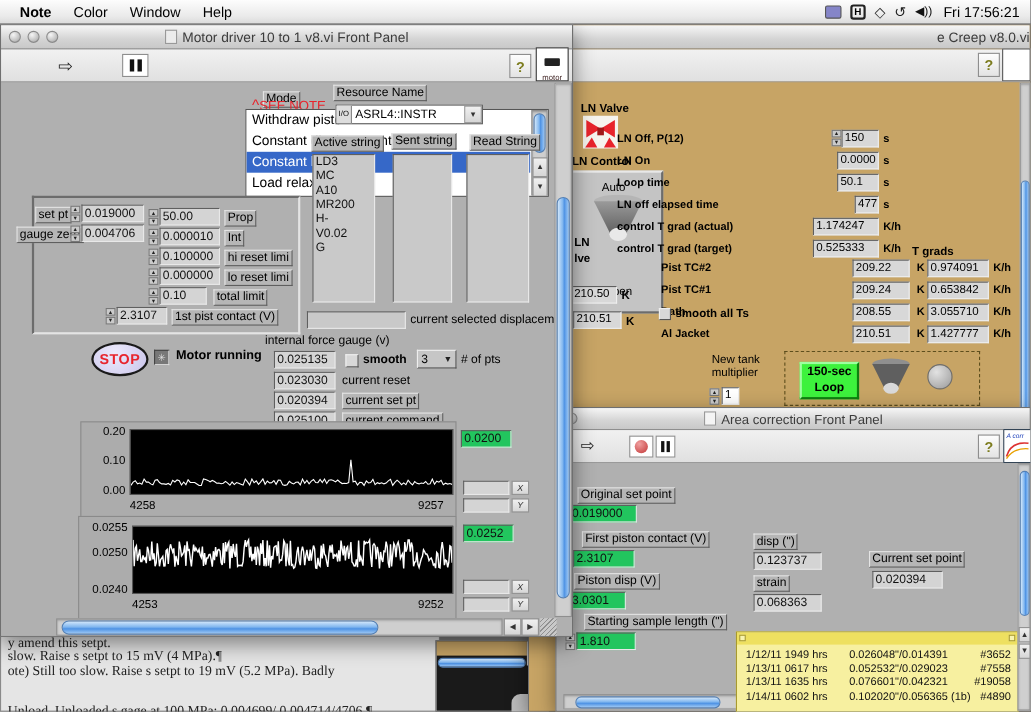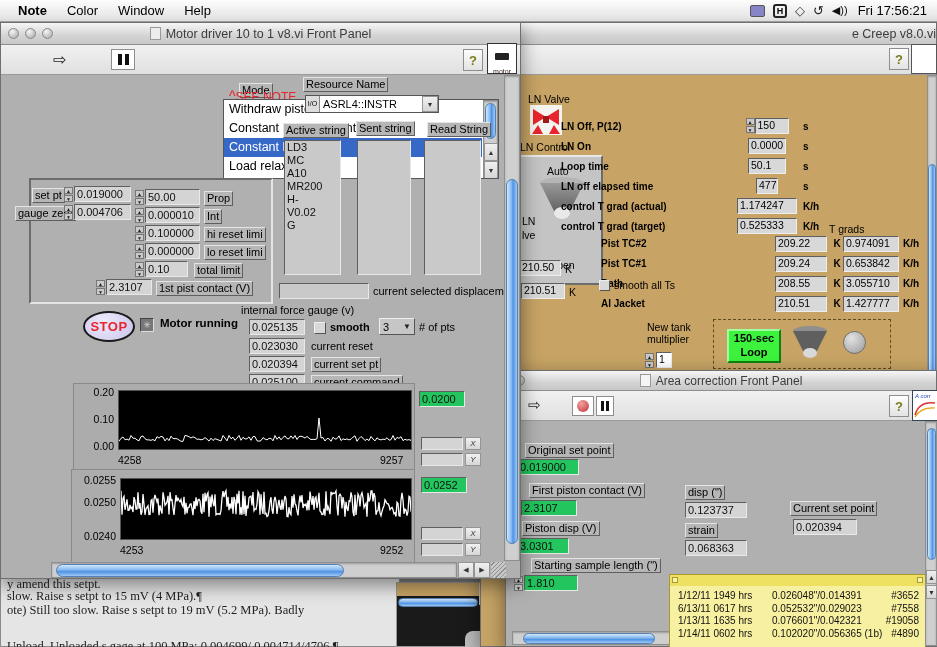--- a/index.html
+++ b/index.html
@@ -21,25 +21,25 @@
 .lrow{height:19px;line-height:19px;padding-left:5px;white-space:nowrap}
 .lrow.sel{background:#3668c8;color:#fff}
 .track{background:#cfcfcf;border:1px solid #8f8f8f;box-shadow:inset 0 1px 2px rgba(0,0,0,.25)}
 .aqua{background:linear-gradient(#d2e7fb,#82b7ef 45%,#4f93e4 60%,#9fc9f5);border:1px solid #5580b4;border-radius:7px}
 .aquav{background:linear-gradient(90deg,#d2e7fb,#82b7ef 45%,#4f93e4 60%,#9fc9f5);border:1px solid #5580b4;border-radius:7px}
 .sbtn{position:absolute;background:linear-gradient(#f0f0f0,#d6d6d6);border:1px solid #949494;font-size:7px;display:flex;align-items:center;justify-content:center;color:#333}
 .helpbox{position:absolute;width:20px;height:22px;background:linear-gradient(#fdfdfd,#e3e3e3);border:1px solid #8e8e8e;display:flex;align-items:center;justify-content:center;font-weight:bold;color:#7c7c1e;font-size:13px}
 .grip{background:repeating-linear-gradient(135deg,#c9c9c9 0 2px,#8f8f8f 2px 3px)}
 .frow{display:flex;align-items:center;margin-bottom:2px;height:18px}
 .fl{flex:1;font-weight:bold;font-size:10px;white-space:nowrap}
-.fcell{width:64px;display:flex;justify-content:center;margin-left:4px}
+.fcell{width:64px;display:flex;justify-content:flex-end;margin-left:4px}
 .fv{background:#d8d8d8;border:1px solid;border-color:#5f5f5f #eee #eee #5f5f5f;font-size:10.5px;line-height:13px;height:16px;padding:0 2px;white-space:nowrap;overflow:hidden}
 .fu{width:24px;padding-left:4px;font-weight:bold;font-size:10px}
 .trow{display:flex;align-items:center;margin-bottom:3px;height:17px}
-.clabel{position:absolute;font-weight:normal;font-size:10.5px;white-space:nowrap;color:#000}
+.clabel{position:absolute;font-weight:bold;font-size:10.5px;white-space:nowrap;color:#000}
 .logline{display:flex;font-size:10px;line-height:12.5px;color:#111;white-space:nowrap}
 .nline{position:absolute;font-family:"Liberation Serif",serif;font-size:12.5px;line-height:14px;color:#222;white-space:nowrap}
 .menu{padding:0 10px;font-size:13px;color:#000}
 .chev{font-size:8px;color:#222}
 </style>
 </head>
 <body>
 
 <div class="screen">
 
@@ -281,21 +281,21 @@
           <span style="position:absolute;left:2px;top:2px;width:6px;height:6px;background:#f8f4b0;border:1px solid #a89a2e"></span>
           <span style="position:absolute;right:2px;top:2px;width:6px;height:6px;background:#f8f4b0;border:1px solid #a89a2e"></span>
         </div>
         <div class="abs" style="left:8px;top:15px;right:6px">
           <div class="logline">
               <span style="width:94px">1/12/11 1949 hrs</span>
               <span style="flex:1">0.026048"/0.014391</span>
               <span>#3652</span>
             </div>
           <div class="logline">
-              <span style="width:94px">6/13/11 0617 hrs</span>
+              <span style="width:94px">1/13/11 0617 hrs</span>
               <span style="flex:1">0.052532"/0.029023</span>
               <span>#7558</span>
             </div>
           <div class="logline">
               <span style="width:94px">1/13/11 1635 hrs</span>
               <span style="flex:1">0.076601"/0.042321</span>
               <span>#19058</span>
             </div>
           <div class="logline">
               <span style="width:94px">1/14/11 0602 hrs</span>

